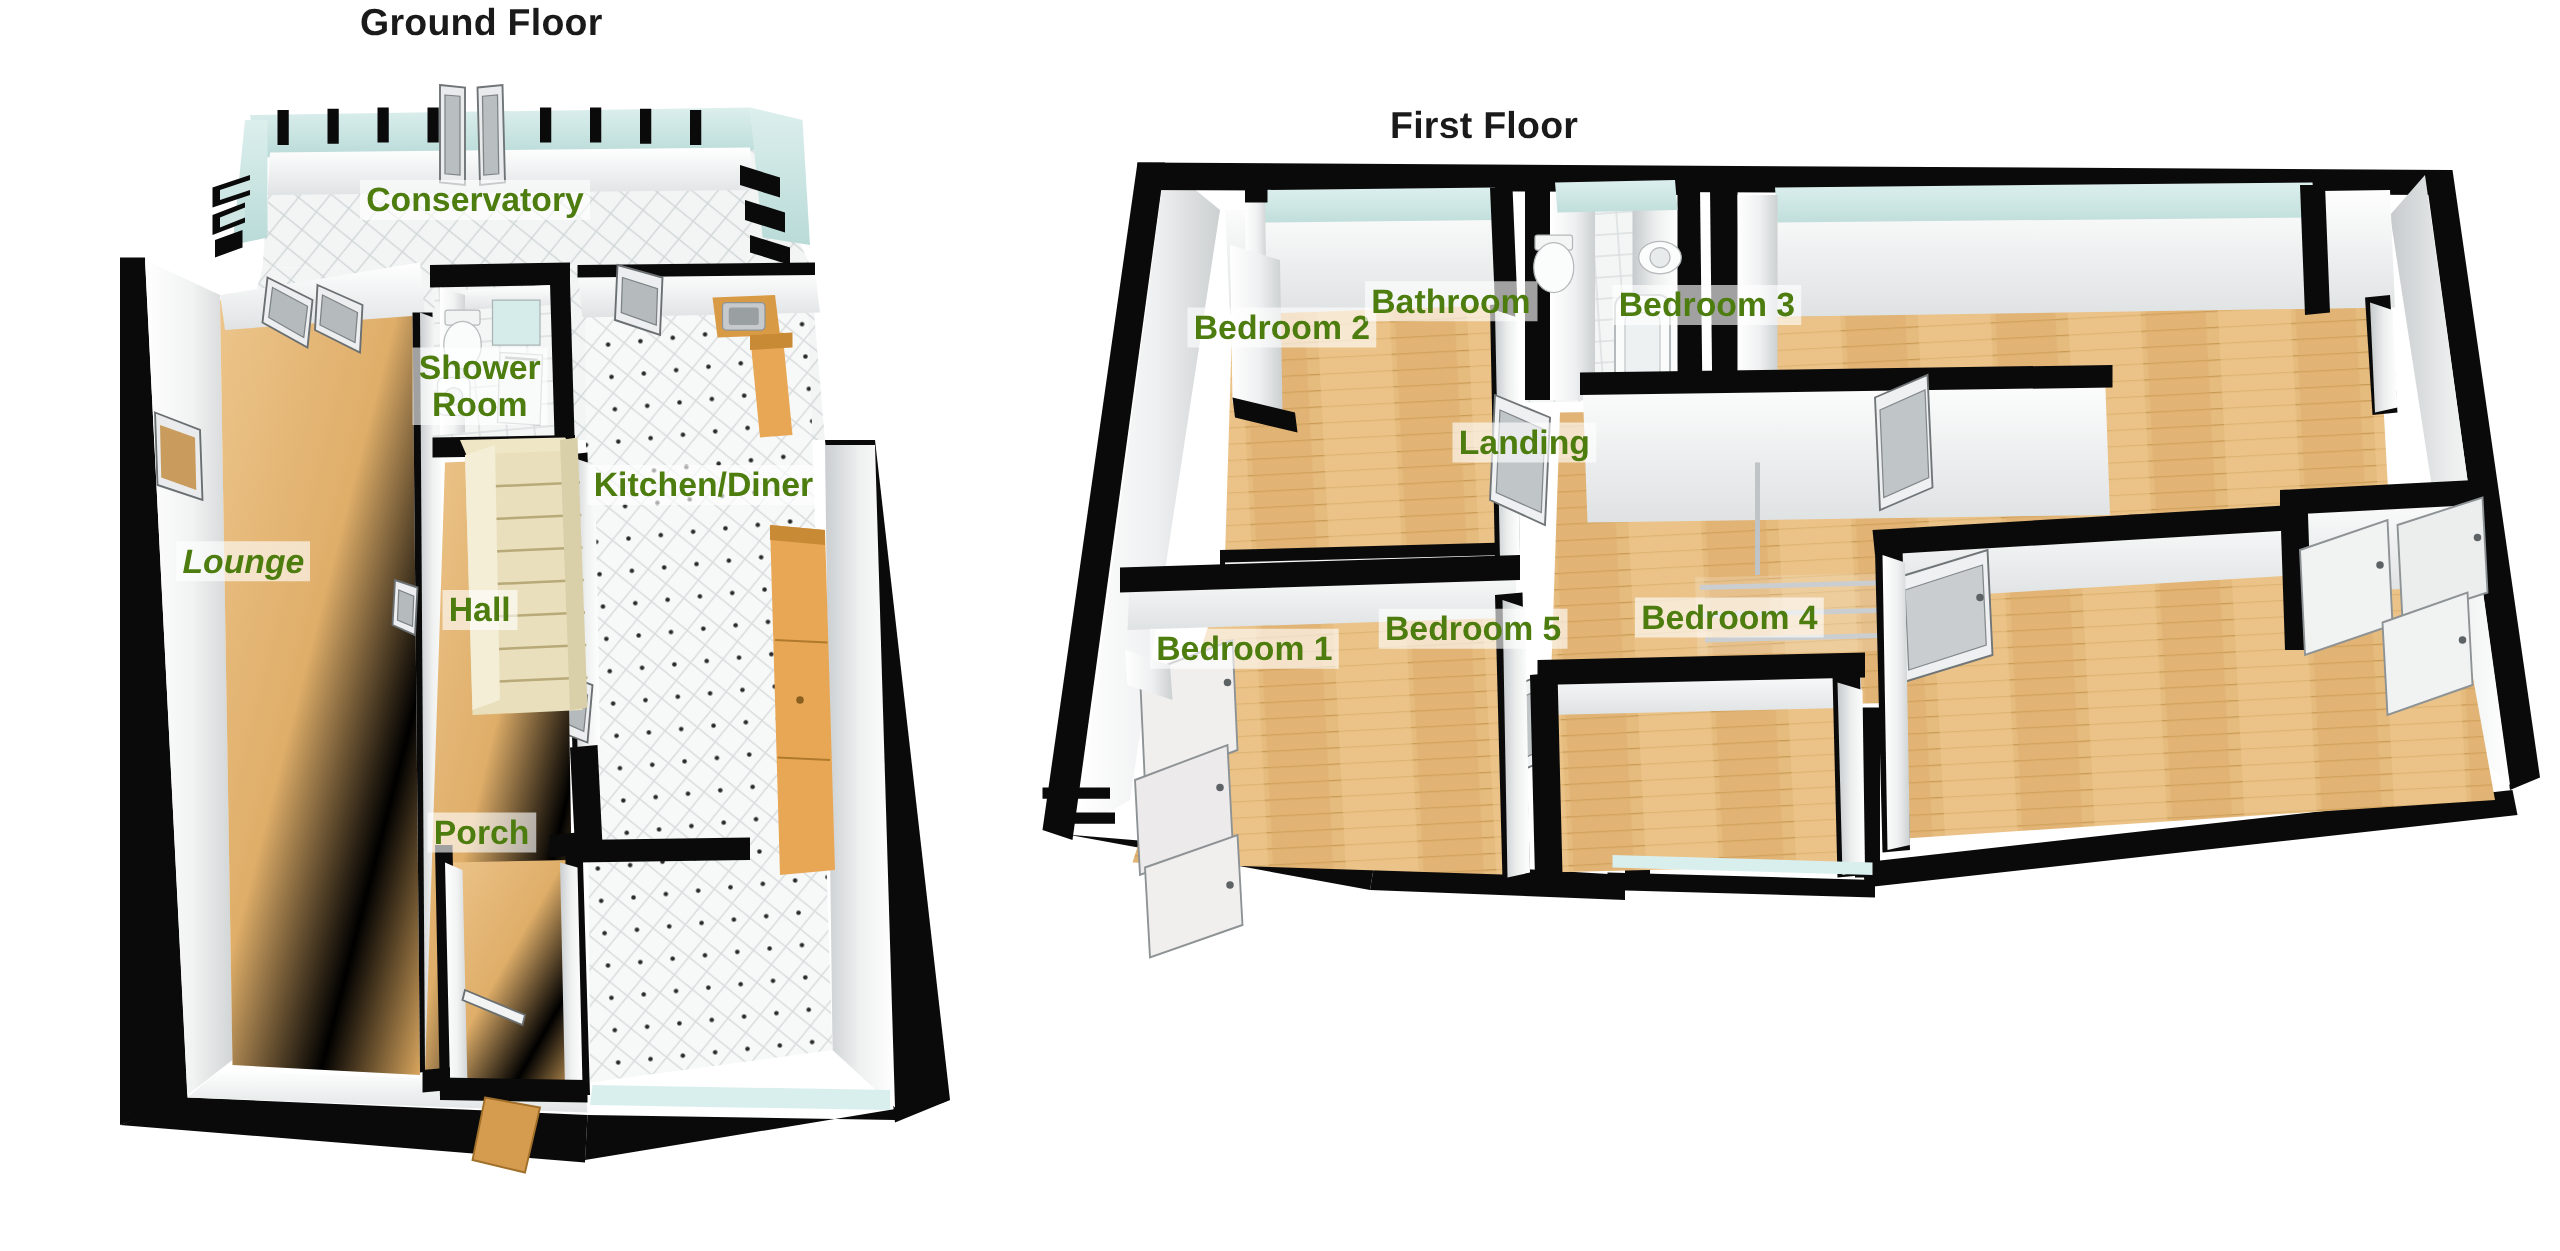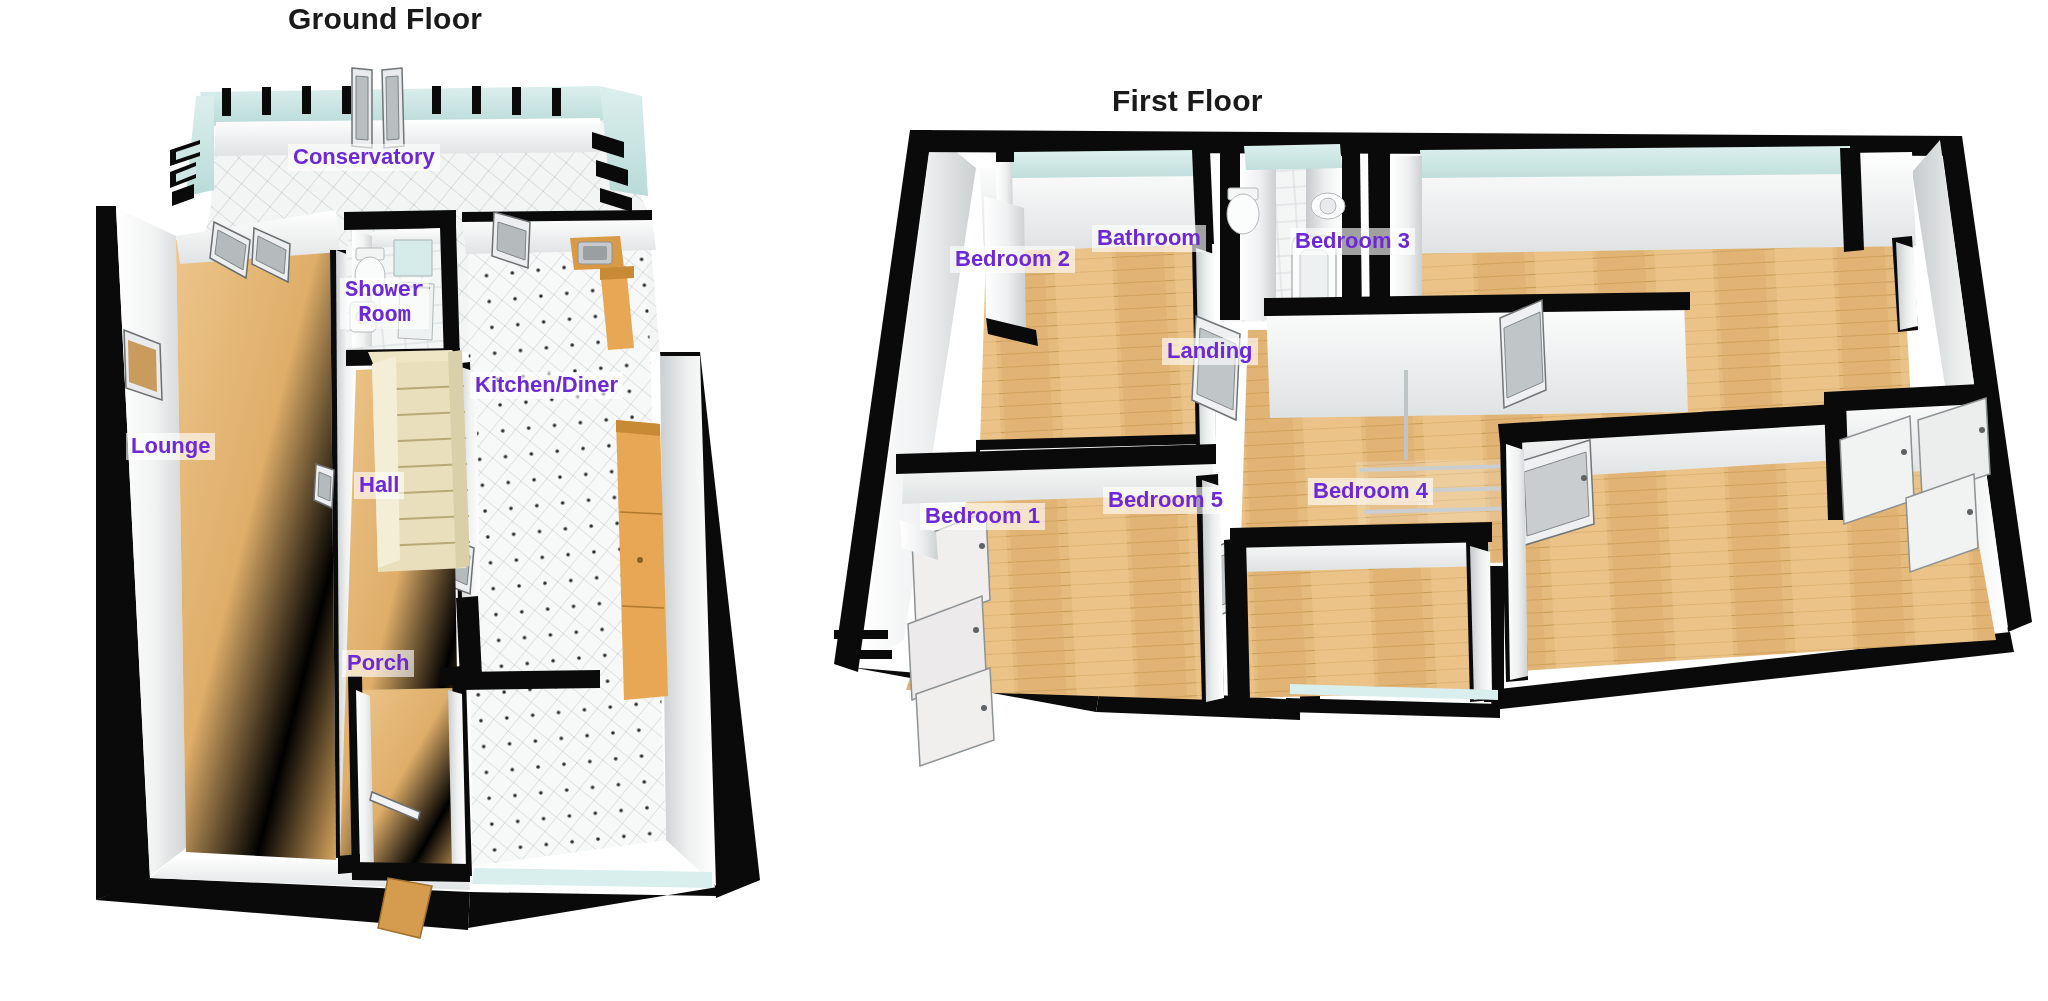--- a/index.html
+++ b/index.html
@@ -5,23 +5,23 @@
   html,body{margin:0;padding:0;background:#ffffff;}
   body{width:2048px;height:1001px;position:relative;overflow:hidden;
        font-family:"Liberation Sans",sans-serif;}
 
   .plan{position:absolute;}
 
   .title{position:absolute;font-weight:bold;color:#1a1a1a;
          font-size:30px;letter-spacing:.2px;white-space:nowrap;}
 
   
-  .lbl{position:absolute;font-weight:bold;color:#6d28d9;white-space:nowrap;
+  .lbl{position:absolute;font-weight:bold;color:#4d7c0f;white-space:nowrap;
        background:rgba(255,255,255,.62);padding:1px 5px;line-height:1.12;
-       font-size:22px;}
+       font-size:27px;}
   .lbl.two{text-align:center;}
   svg{position:absolute;top:0;left:0;overflow:visible;}
 </style>
 </head>
 <body>
 
 <div class="plan" style="left:0;top:0;width:800px;height:980px;">
 
   <div class="title" style="left:288px;top:2px;">Ground Floor</div>
 
@@ -237,28 +237,28 @@
 
     <polygon points="372,792 420,812 418,820 370,800" fill="#f2f4f4" stroke="#6a6f71" stroke-width="1.5"></polygon>
 
     <polygon points="338,856 360,854 360,872 338,874" fill="#0a0a0a"></polygon>
     <polygon points="440,668 462,666 462,684 440,686" fill="#0a0a0a"></polygon>
 
   </svg>
 
   <div class="lbl" style="left:288px;top:144px;">Conservatory</div>
 
-  <div class="lbl two" style="left:340px;top:278px;font-family:Liberation Mono, monospace;">
+  <div class="lbl two" style="left:330px;top:278px;">
     <div>Shower</div>
     <div>Room</div>
   </div>
 
   <div class="lbl" style="left:470px;top:372px;">Kitchen/Diner</div>
 
-  <div class="lbl" style="left:126px;top:433px;">Lounge</div>
+  <div class="lbl" style="left:141px;top:433px;font-style:italic;">Lounge</div>
 
   <div class="lbl" style="left:354px;top:472px;">Hall</div>
 
   <div class="lbl" style="left:342px;top:650px;">Porch</div>
 </div>
 
 <div class="plan" style="left:800px;top:0;width:1248px;height:707px;">
 
   <div class="title" style="left:312px;top:84px;">First Floor</div>
 

